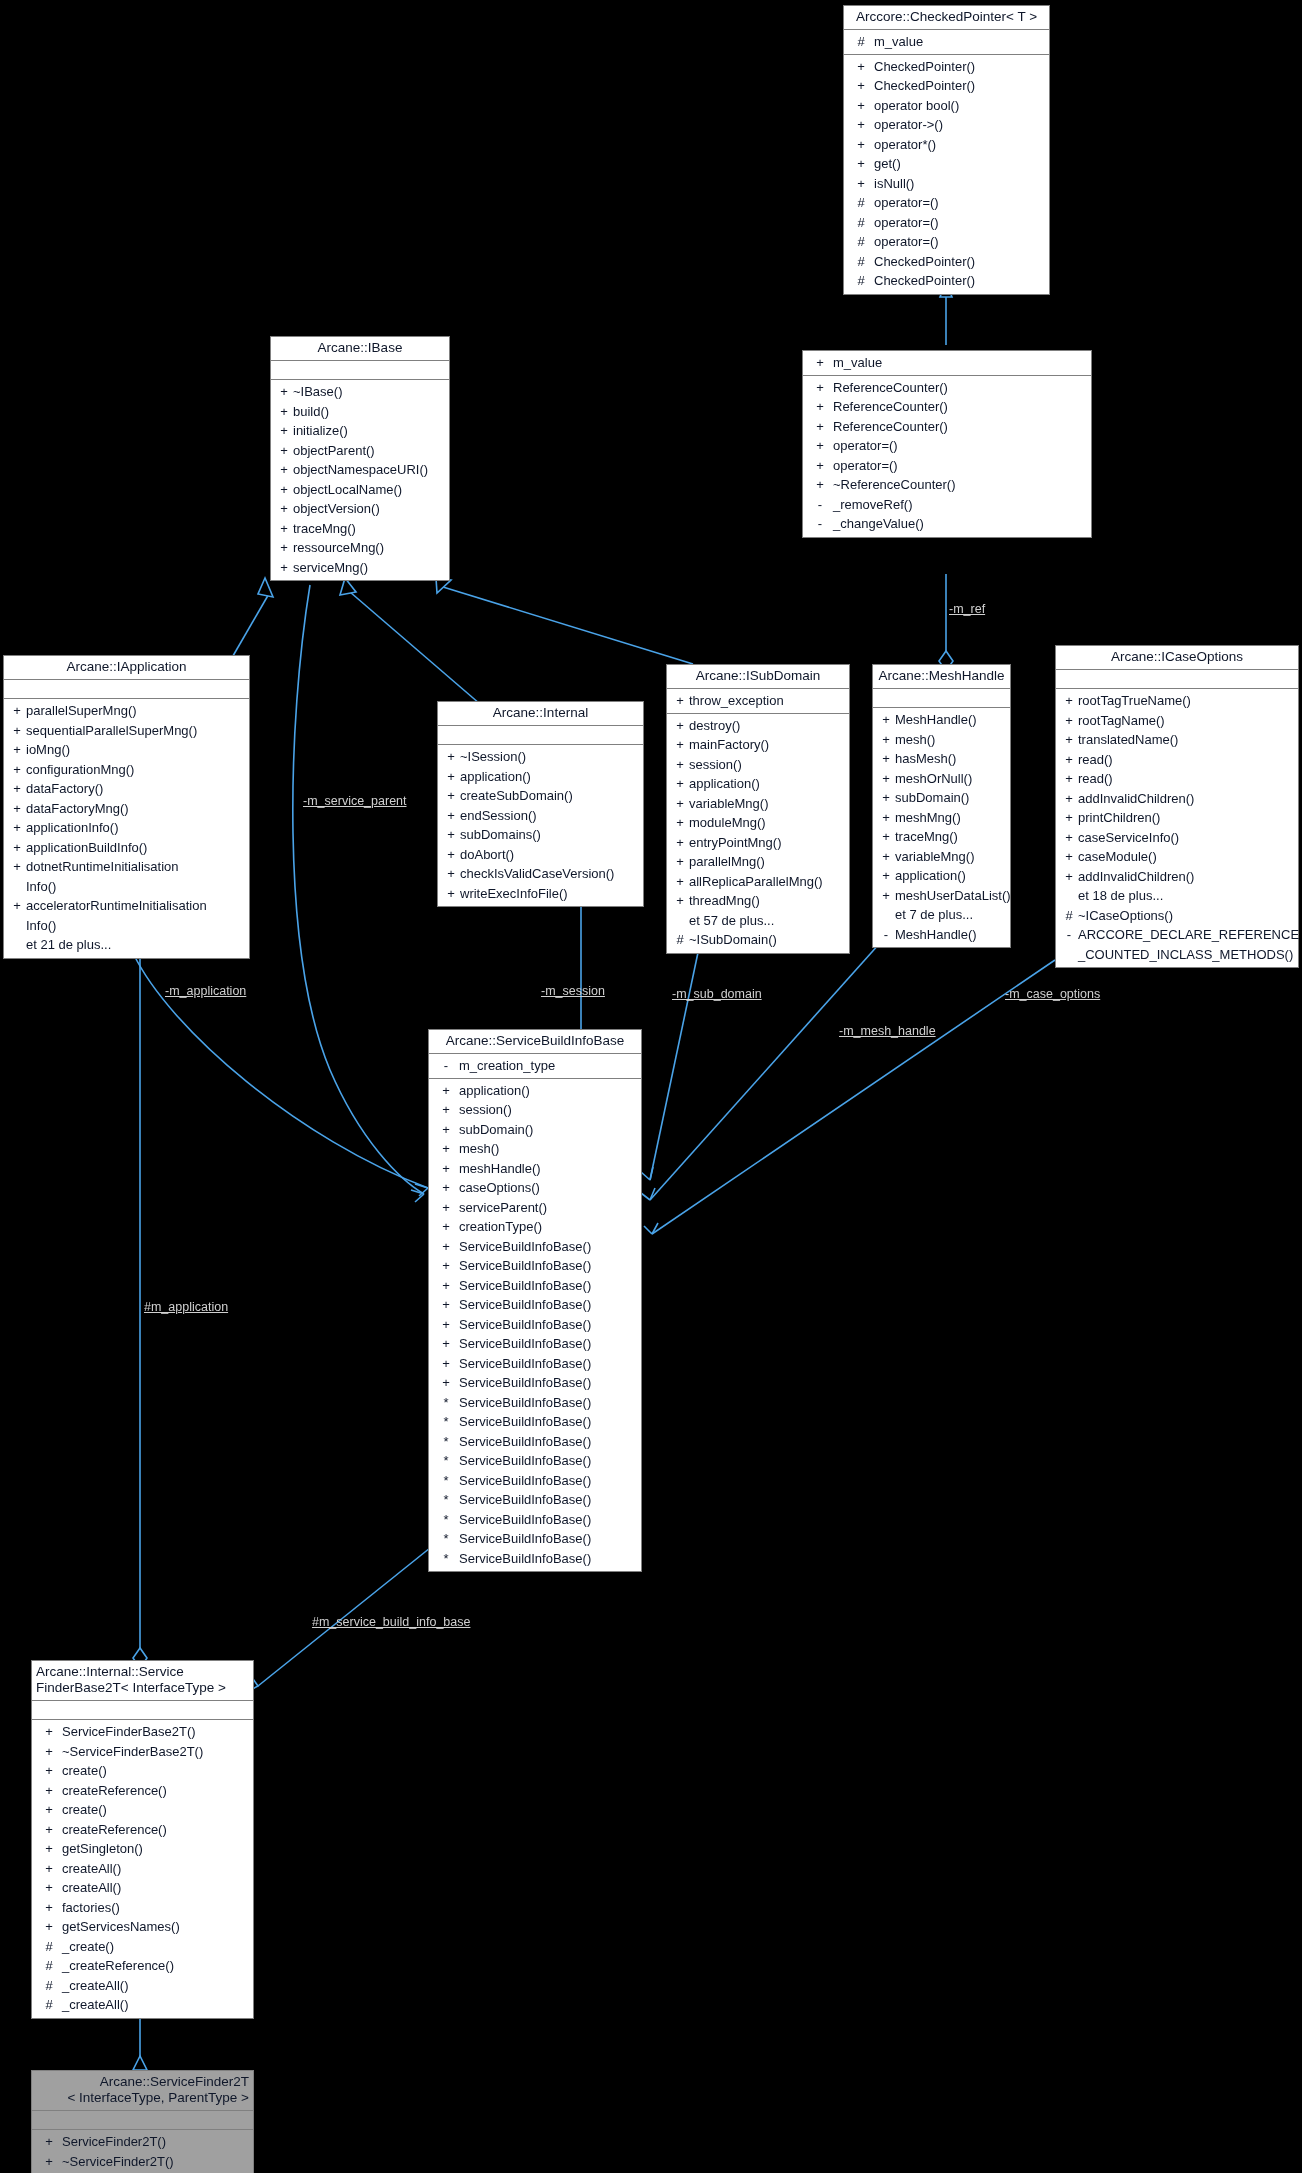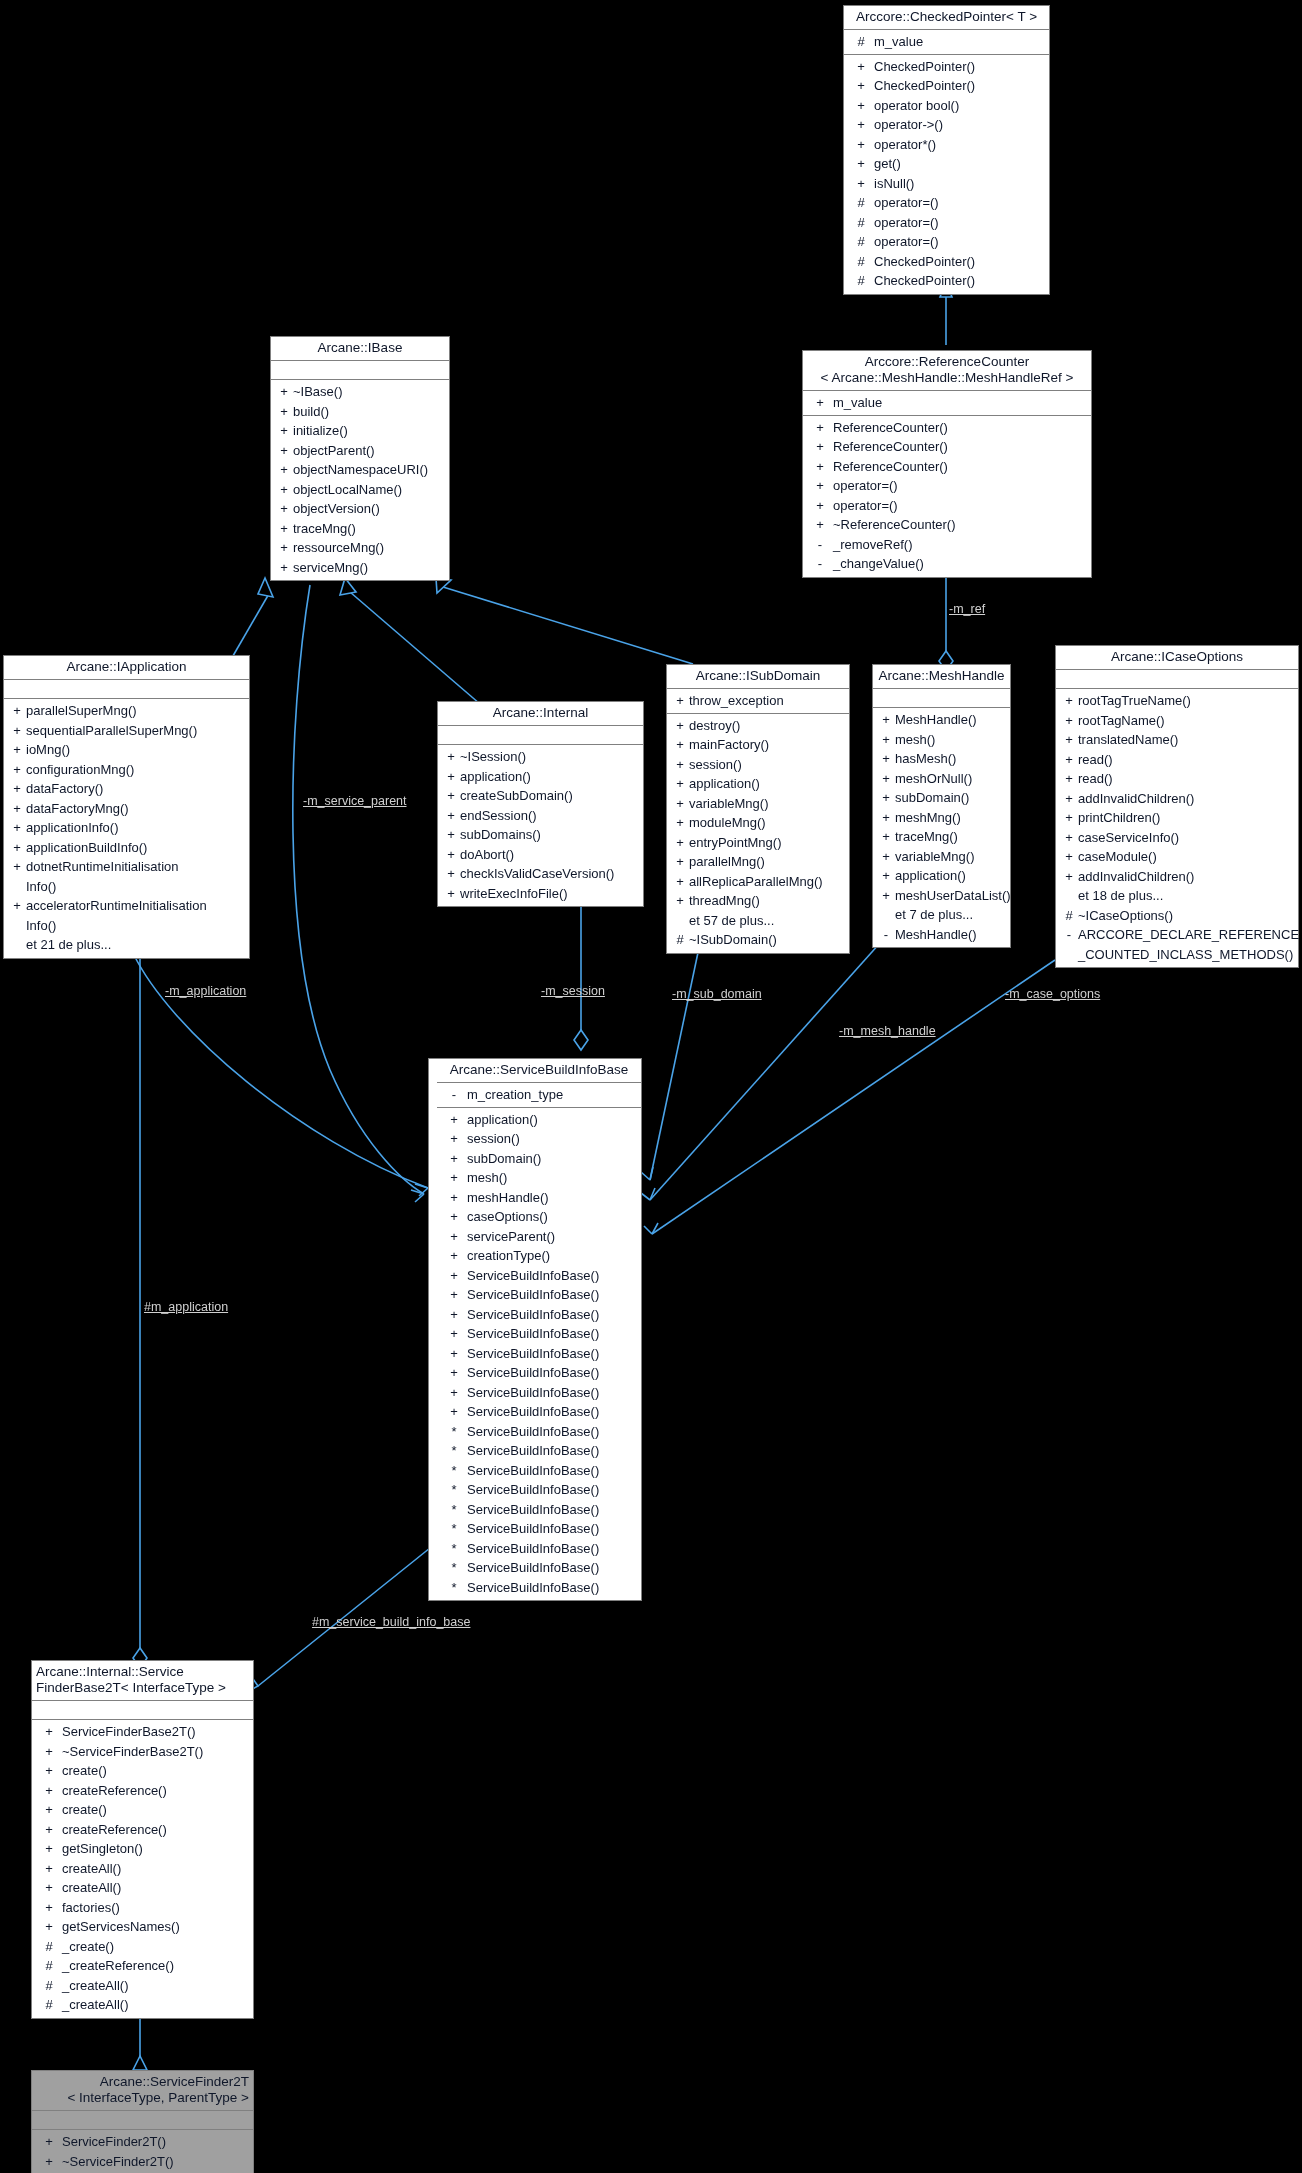--- a/index.html
+++ b/index.html
@@ -155,22 +155,20 @@
       <div class="row wide"><span class="vis">+</span><span class="nm">isNull()</span></div>
       <div class="row wide"><span class="vis">#</span><span class="nm">operator=()</span></div>
       <div class="row wide"><span class="vis">#</span><span class="nm">operator=()</span></div>
       <div class="row wide"><span class="vis">#</span><span class="nm">operator=()</span></div>
       <div class="row wide"><span class="vis">#</span><span class="nm">CheckedPointer()</span></div>
       <div class="row wide"><span class="vis">#</span><span class="nm">CheckedPointer()</span></div>
     </div>
   </div>
 
   <div class="uml" style="left:802px; top:350px; width:290px;">
-    <div class="title">Arccore::ReferenceCounter
-&lt; Arcane::MeshHandle::MeshHandleRef &gt;</div>
     <div class="attrs">
       <div class="row wide">
         <span class="vis">+</span>
         <span class="nm">m_value</span>
       </div>
     </div>
     <div class="ops">
       <div class="row wide"><span class="vis">+</span><span class="nm">ReferenceCounter()</span></div>
       <div class="row wide"><span class="vis">+</span><span class="nm">ReferenceCounter()</span></div>
       <div class="row wide"><span class="vis">+</span><span class="nm">ReferenceCounter()</span></div>
@@ -291,21 +289,21 @@
       <div class="row"><span class="vis">+</span><span class="nm">caseServiceInfo()</span></div>
       <div class="row"><span class="vis">+</span><span class="nm">caseModule()</span></div>
       <div class="row"><span class="vis">+</span><span class="nm">addInvalidChildren()</span></div>
       <div class="row more"><span class="vis"></span><span class="nm">et 18 de plus...</span></div>
       <div class="row"><span class="vis">#</span><span class="nm">~ICaseOptions()</span></div>
       <div class="row"><span class="vis">-</span><span class="nm">ARCCORE_DECLARE_REFERENCE
 _COUNTED_INCLASS_METHODS()</span></div>
     </div>
   </div>
 
-  <div class="uml" style="left:428px; top:1058px; width:214px;padding-left:8px;">
+  <div class="uml" style="left:428px; top:1029px; width:214px;">
     <div class="title">Arcane::ServiceBuildInfoBase</div>
     <div class="attrs">
       <div class="row wide">
         <span class="vis">-</span>
         <span class="nm">m_creation_type</span>
       </div>
     </div>
     <div class="ops">
       <div class="row wide"><span class="vis">+</span><span class="nm">application()</span></div>
       <div class="row wide"><span class="vis">+</span><span class="nm">session()</span></div>

